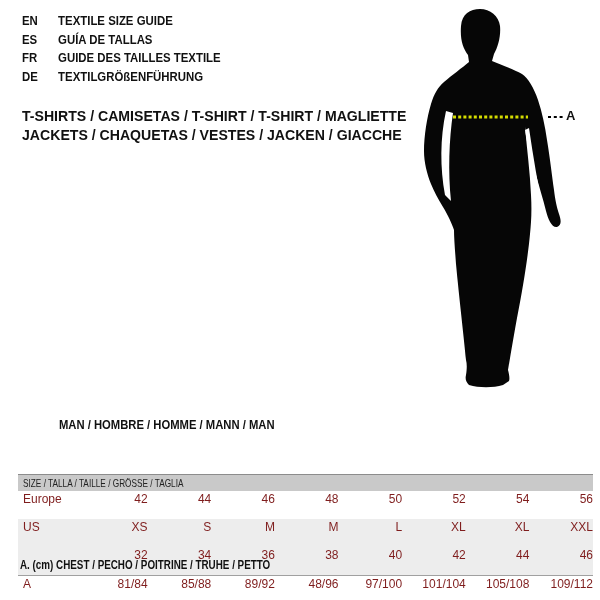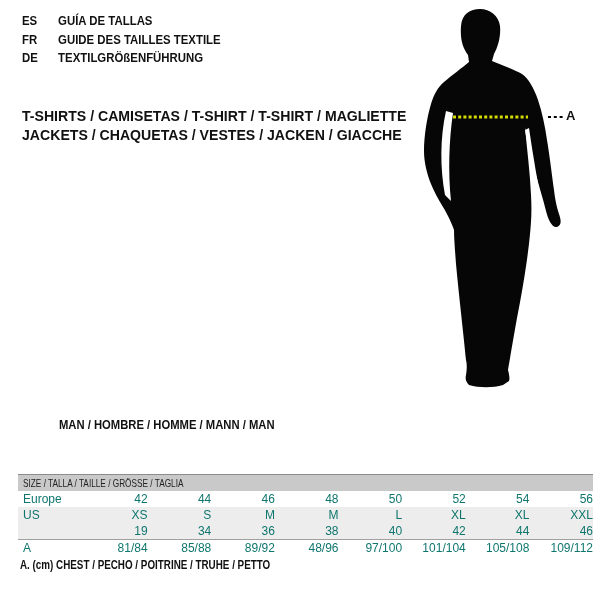--- a/index.html
+++ b/index.html
@@ -20,33 +20,34 @@
   .figure-wrap{position:absolute;left:395px;top:0;width:205px;height:400px;}
   .measure-label{position:absolute;left:566px;top:108px;font-size:13px;font-weight:600;}
   
   .man-heading{position:absolute;left:20px;top:418px;font-size:12.5px;font-weight:bold;white-space:nowrap;padding-left:39px;}
   .man-heading .inner{display:inline-block;transform:scaleX(0.90);transform-origin:0 50%;}
   
   .size-table{position:absolute;left:18px;top:446px;width:575px;border-top:1px solid #8c8c8c;margin-top:28px;}
   .t-header{height:16px;line-height:16px;background:#c9c9c9;font-size:11px;color:#222;
             padding-left:5px;white-space:nowrap;}
   .t-header .inner{display:inline-block;transform:scaleX(0.75);transform-origin:0 50%;}
-  .t-row{display:flex;height:16px;line-height:16px;font-size:12px;color:#0f766e;}
+  .t-row{display:flex;height:28px;line-height:16px;font-size:12px;color:#7f1d1d;}
   .t-row.stripe{background:#ededed;}
   .t-label{width:66px;padding-left:5px;box-sizing:border-box;}
   .t-cell{flex:1;text-align:right;}
   .t-divider{height:0;border-top:1px solid #a0a0a0;}
   
   .footnote{position:absolute;left:20px;top:546px;font-size:12px;font-weight:bold;white-space:nowrap;margin-top:12px;}
   .footnote .inner{display:inline-block;transform:scaleX(0.82);transform-origin:0 50%;}
 </style>
 </head>
 <body>
 
 <div class="lang-block">
+  <div class="lang-row"><span class="inner"><span class="lang-code">EN</span><span>TEXTILE SIZE GUIDE</span></span></div>
   <div class="lang-row"><span class="inner"><span class="lang-code">ES</span><span>GUÍA DE TALLAS</span></span></div>
   <div class="lang-row"><span class="inner"><span class="lang-code">FR</span><span>GUIDE DES TAILLES TEXTILE</span></span></div>
   <div class="lang-row"><span class="inner"><span class="lang-code">DE</span><span>TEXTILGRÖßENFÜHRUNG</span></span></div>
 </div>
 
 <div class="cat-block">
   <div class="cat-line"><span class="inner">T-SHIRTS / CAMISETAS / T-SHIRT / T-SHIRT / MAGLIETTE</span></div>
   <div class="cat-line"><span class="inner">JACKETS / CHAQUETAS / VESTES / JACKEN / GIACCHE</span></div>
 </div>
 
@@ -101,21 +102,21 @@
     <div class="t-cell">M</div>
     <div class="t-cell">M</div>
     <div class="t-cell">L</div>
     <div class="t-cell">XL</div>
     <div class="t-cell">XL</div>
     <div class="t-cell">XXL</div>
   </div>
 
   <div class="t-row stripe">
     <div class="t-label"></div>
-    <div class="t-cell">19</div>
+    <div class="t-cell">32</div>
     <div class="t-cell">34</div>
     <div class="t-cell">36</div>
     <div class="t-cell">38</div>
     <div class="t-cell">40</div>
     <div class="t-cell">42</div>
     <div class="t-cell">44</div>
     <div class="t-cell">46</div>
   </div>
 
   <div class="t-divider"></div>

